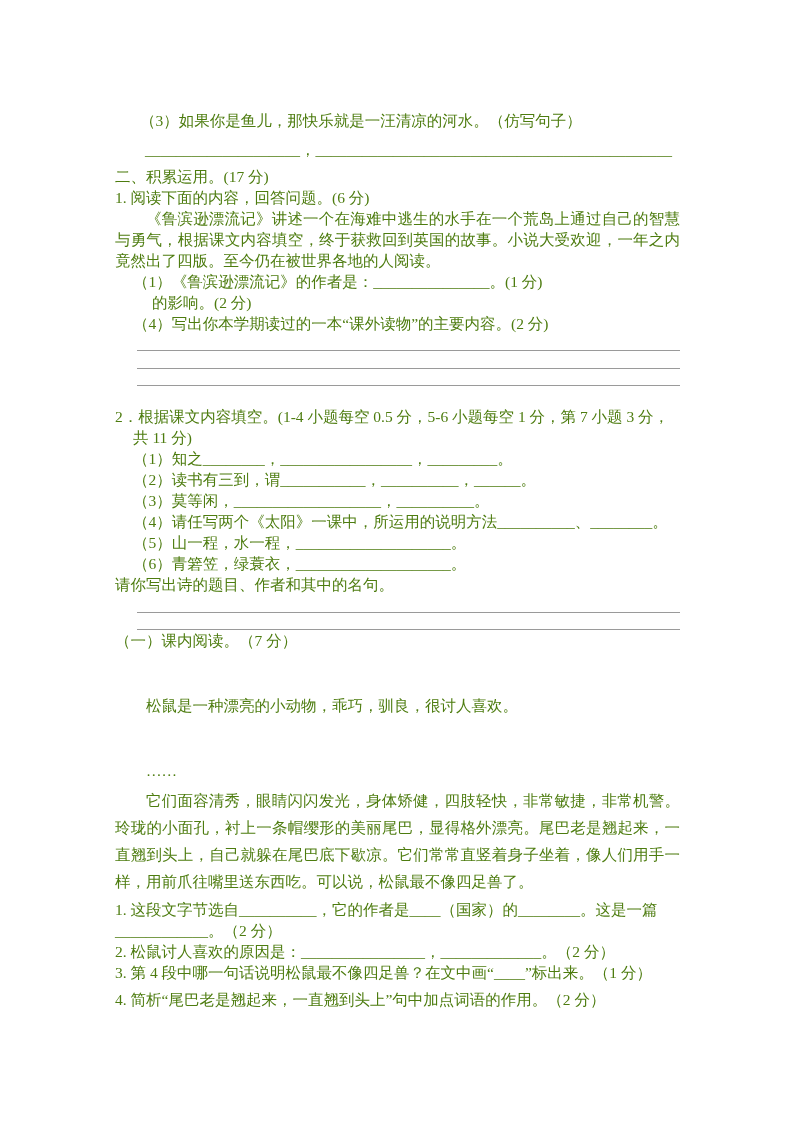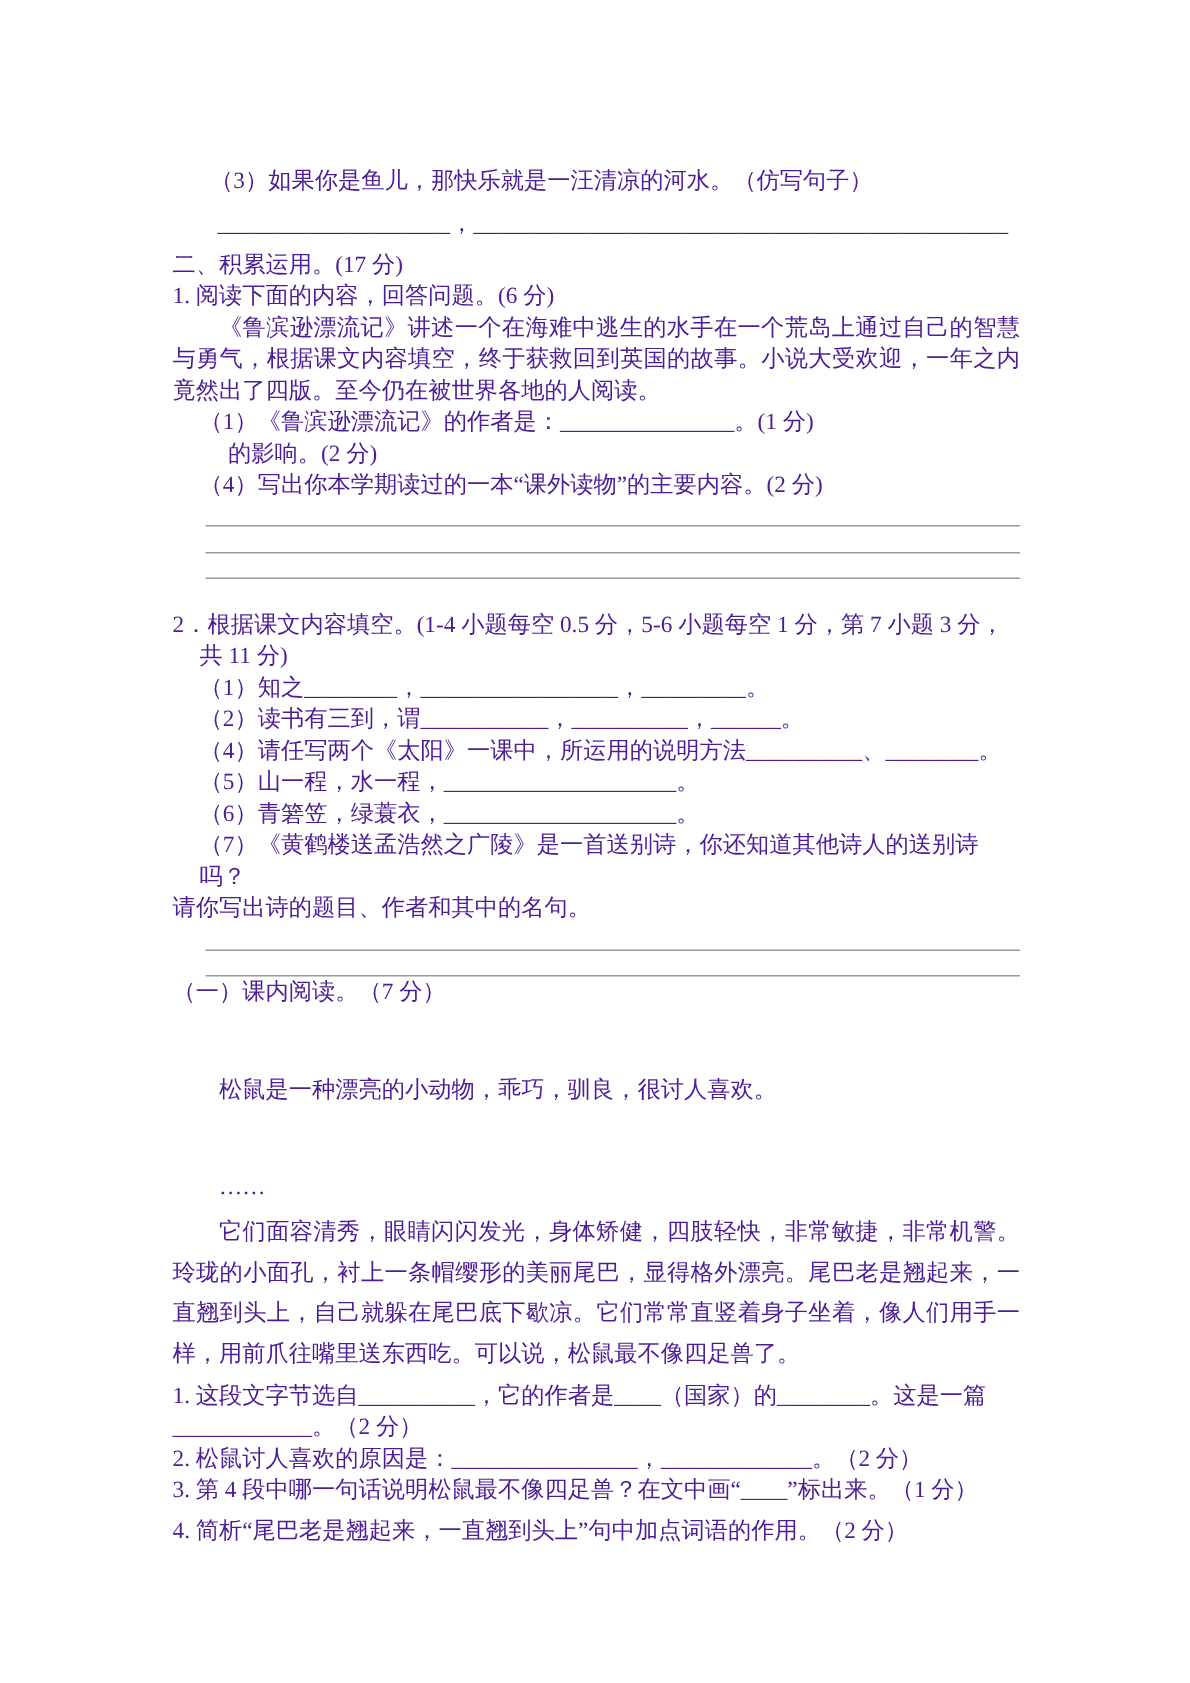--- a/index.html
+++ b/index.html
@@ -5,21 +5,21 @@
   * { margin: 0; padding: 0; box-sizing: border-box; }
   html, body { background: #ffffff; }
   .page {
     position: relative;
     width: 793px;
     height: 1122px;
     background: #ffffff;
     font-family: "Liberation Serif", "DejaVu Serif", serif;
     font-size: 15.5px;
     line-height: 21px;
-    color: #4c1d95;
+    color: #4d7c0f;
     overflow: hidden;
   }
   .content {
     padding: 110px 113px 0 115px;
   }
   .line { min-height: 21px; }
   .ind-25 { margin-left: 25px; }
   .ind-30 { margin-left: 30px; }
   .ind-18 { margin-left: 18px; }
   .ind-37 { margin-left: 37px; }
@@ -60,24 +60,24 @@
     <div class="line ind-18">（4）写出你本学期读过的一本“课外读物”的主要内容。(2 分)</div>
 
     <div class="rule mt16"></div>
     <div class="rule mt17"></div>
     <div class="rule mt16"></div>
 
     <div class="line mt20">2．根据课文内容填空。(1-4 小题每空 0.5 分，5-6 小题每空 1 分，第 7 小题 3 分，</div>
     <div class="line ind-18">共 11 分)</div>
     <div class="line ind-18">（1）知之________，_________________，_________。</div>
     <div class="line ind-18">（2）读书有三到，谓___________，__________，______。</div>
+    <div class="line ind-18">（3）莫等闲，___________________，__________。</div>
     <div class="line ind-18">（4）请任写两个《太阳》一课中，所运用的说明方法__________、________。</div>
     <div class="line ind-18">（5）山一程，水一程，____________________。</div>
     <div class="line ind-18">（6）青箬笠，绿蓑衣，____________________。</div>
-    <div class="line ind-18">（7）《黄鹤楼送孟浩然之广陵》是一首送别诗，你还知道其他诗人的送别诗吗？</div>
     <div class="line">请你写出诗的题目、作者和其中的名句。</div>
 
     <div class="rule mt17"></div>
     <div class="rule mt16"></div>
 
     <div class="line">（一）课内阅读。（7 分）</div>
     <div class="line ind-31">松鼠是一种漂亮的小动物，乖巧，驯良，很讨人喜欢。</div>
     <div class="line ind-31">……</div>
     <p class="para loose mt6">它们面容清秀，眼睛闪闪发光，身体矫健，四肢轻快，非常敏捷，非常机警。玲珑的小面孔，衬上一条帽缨形的美丽尾巴，显得格外漂亮。尾巴老是翘起来，一直翘到头上，自己就躲在尾巴底下歇凉。它们常常直竖着身子坐着，像人们用手一样，用前爪往嘴里送东西吃。可以说，松鼠最不像四足兽了。</p>
     <div class="line mt4">1. 这段文字节选自__________，它的作者是____（国家）的________。这是一篇</div>

